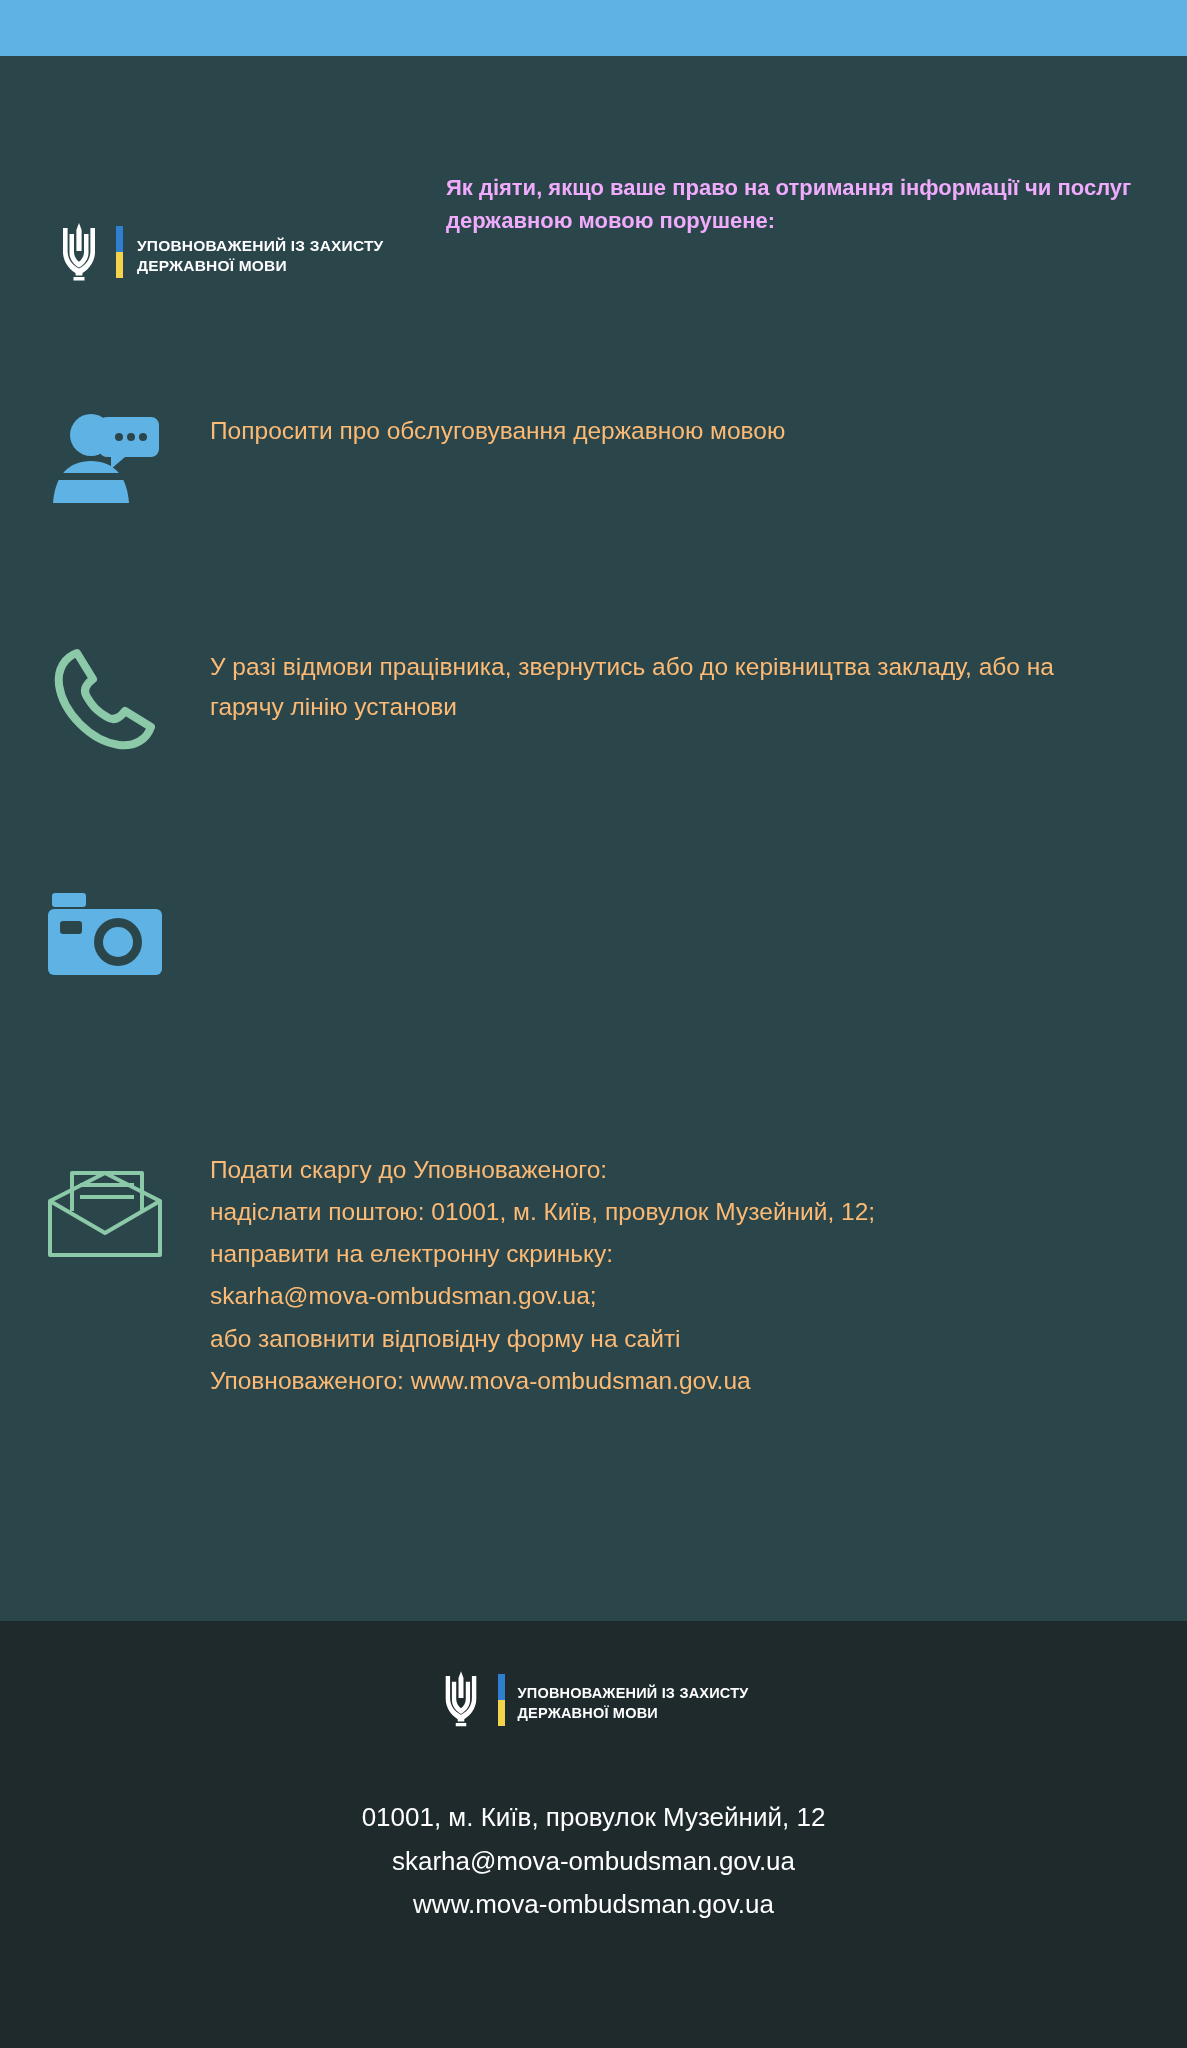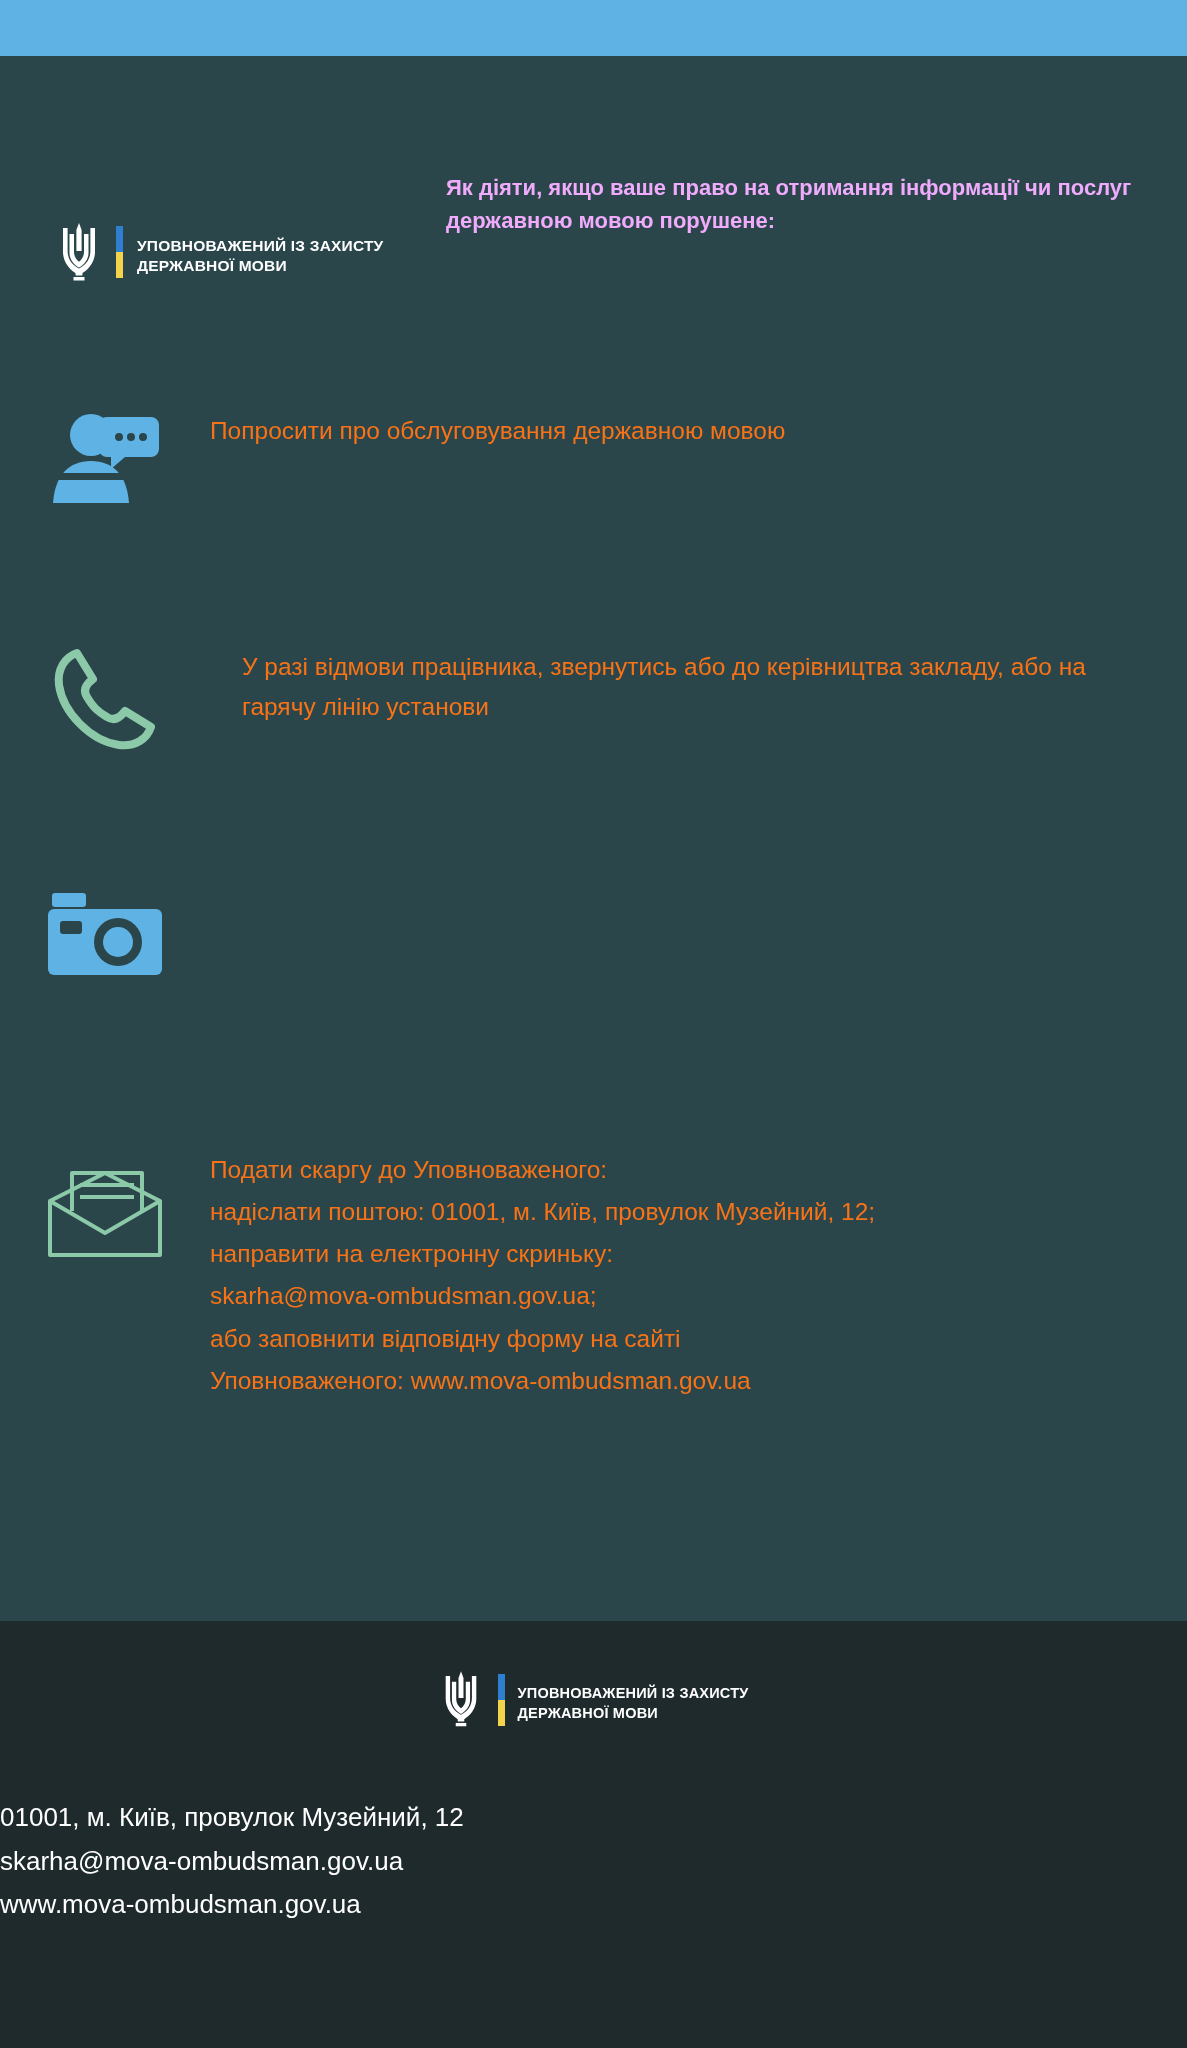--- a/index.html
+++ b/index.html
@@ -87,29 +87,29 @@
     align-items: flex-start;
   }
   .step .icon-wrap {
     width: 210px;
     min-width: 210px;
     display: flex;
     justify-content: center;
     padding-top: 2px;
   }
   .step .step-text {
-    color: #f97316;
+    color: #fdba74;
     font-size: 24.5px;
     line-height: 1.62;
     width: 900px;
     white-space: pre-line;
   }
 
   .step-1 { margin-bottom: 132px; }
-  .step-2 { margin-bottom: 128px; gap: 32px; }
+  .step-2 { margin-bottom: 128px; }
   .step-3 { margin-bottom: 168px; }
 
   .step-1 .icon-wrap { padding-top: 0px; }
   .step-2 .icon-wrap { padding-top: 0px; }
   .step-3 .icon-wrap { padding-top: 6px; }
   .step-4 .icon-wrap { padding-top: 18px; }
 
   .step-4 .step-text { font-size: 24.5px; line-height: 1.72; }
 
   
@@ -133,20 +133,21 @@
   }
   .footer-brand .brand-text {
     font-size: 14.5px;
     line-height: 1.35;
   }
   .footer-lines {
     position: absolute;
     top: 175px;
     left: 0;
     width: 1187px;
+    text-align: center;
     color: #ffffff;
     font-size: 26px;
     line-height: 1.68;
   }
 </style>
 </head>
 <body>
 
 <div class="top-bar"></div>
 

